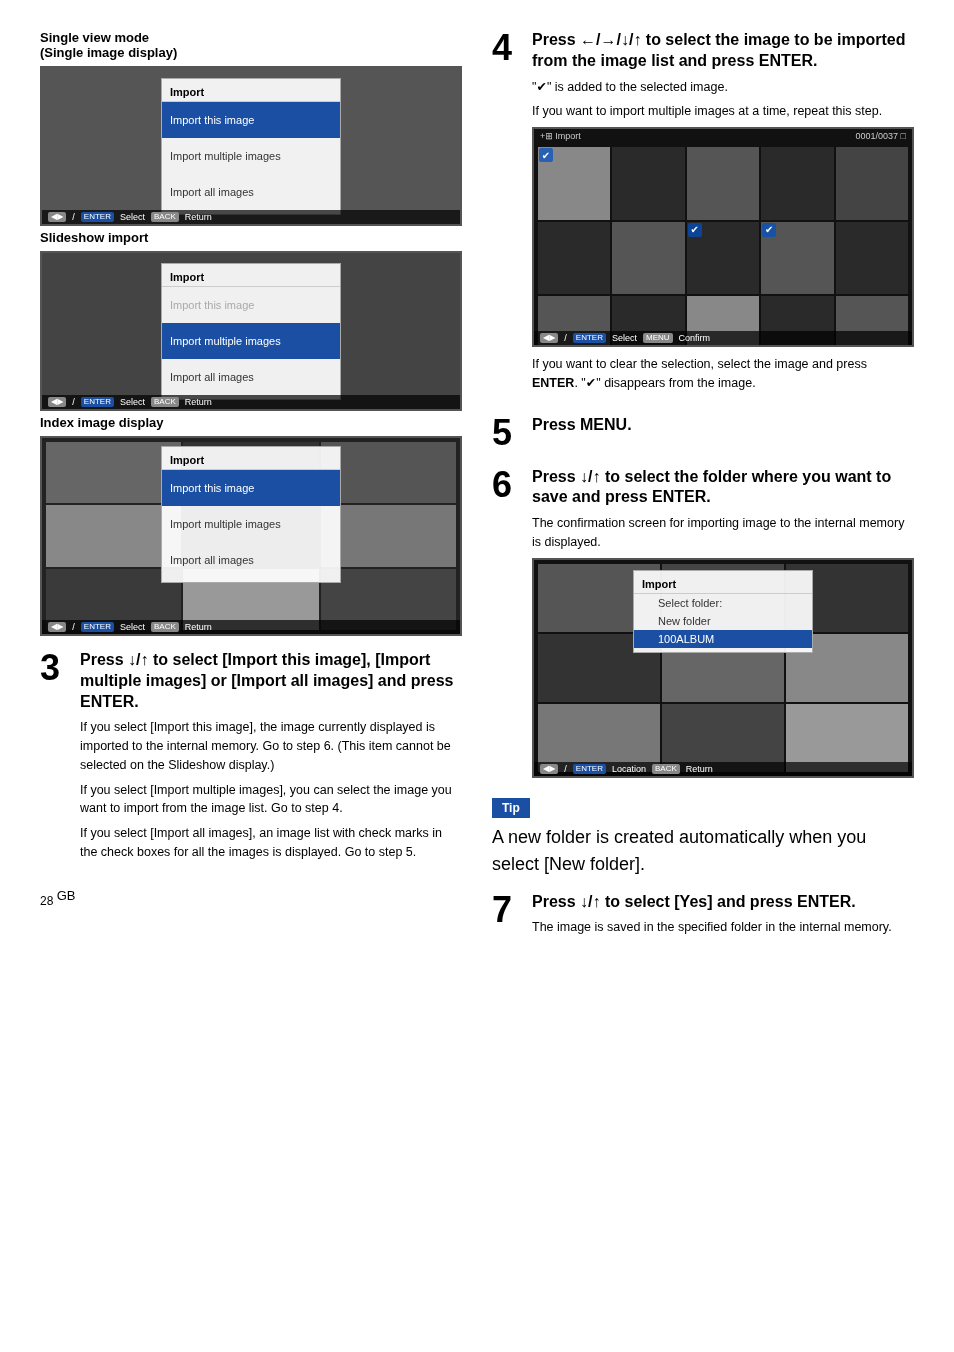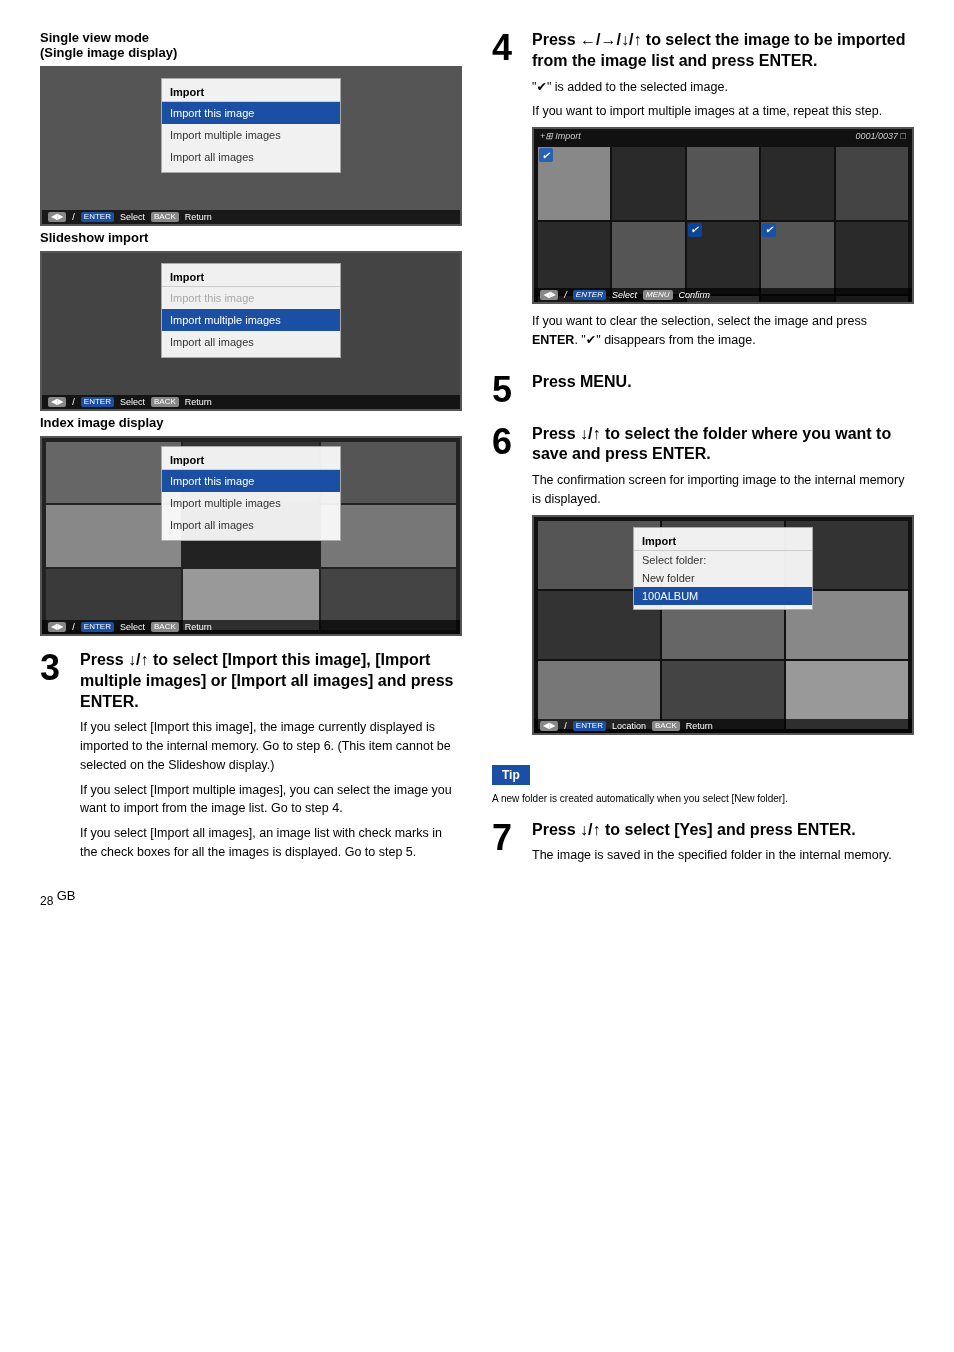--- a/index.html
+++ b/index.html
@@ -33,21 +33,21 @@
     .screen-mock {
       background: #222;
       border: 2px solid #555;
       width: 100%;
       height: 160px;
       margin-bottom: 4px;
       position: relative;
       overflow: hidden;
     }
     .screen-mock.index-mock { height: 200px; }
-    .screen-mock.grid-mock { height: 177px; font-style: italic; }
+    .screen-mock.grid-mock { height: 220px; }
     .screen-mock.folder-mock { height: 220px; }
 
     
     .menu-overlay {
       position: absolute;
       top: 10px;
       left: 50%;
       transform: translateX(-50%);
       background: rgba(255,255,255,0.92);
       border: 1px solid #aaa;
@@ -55,21 +55,21 @@
       padding: 4px 0;
       font-size: 11px;
     }
     .menu-title {
       font-weight: bold;
       padding: 3px 8px 3px 8px;
       border-bottom: 1px solid #ccc;
       font-size: 11px;
     }
     .menu-item {
-      padding: 5px 8px;
+      padding: 12px 8px;
       font-size: 11px;
       color: #333;
     }
     .menu-item.highlighted {
       background: #1a4fa3;
       color: #fff;
     }
     .menu-item.dimmed {
       color: #aaa;
     }
@@ -188,42 +188,42 @@
       top: 10px;
       left: 50%;
       transform: translateX(-50%);
       background: rgba(255,255,255,0.92);
       border: 1px solid #aaa;
       width: 180px;
       padding: 4px 0;
       font-size: 11px;
     }
     .folder-item {
-      padding: 3px 8px;
+      padding: 3px 24px;
       font-size: 11px;
       color: #333;
     }
     .folder-item.selected {
       background: #1a4fa3;
       color: #fff;
     }
 
     
     .tip-box {
       background: #1a4fa3;
       color: #fff;
       font-weight: bold;
       font-size: 12px;
       padding: 3px 10px;
       display: inline-block;
       margin-bottom: 6px;
-      margin-top: 10px;
+      margin-top: 0;
     }
     .tip-content {
-      font-size: 10px;
+      font-size: 18px;
       line-height: 1.5;
       margin-bottom: 14px;
     }
 
     
     .page-number {
       font-size: 12px;
       color: #000;
       margin-top: 20px;
     }

